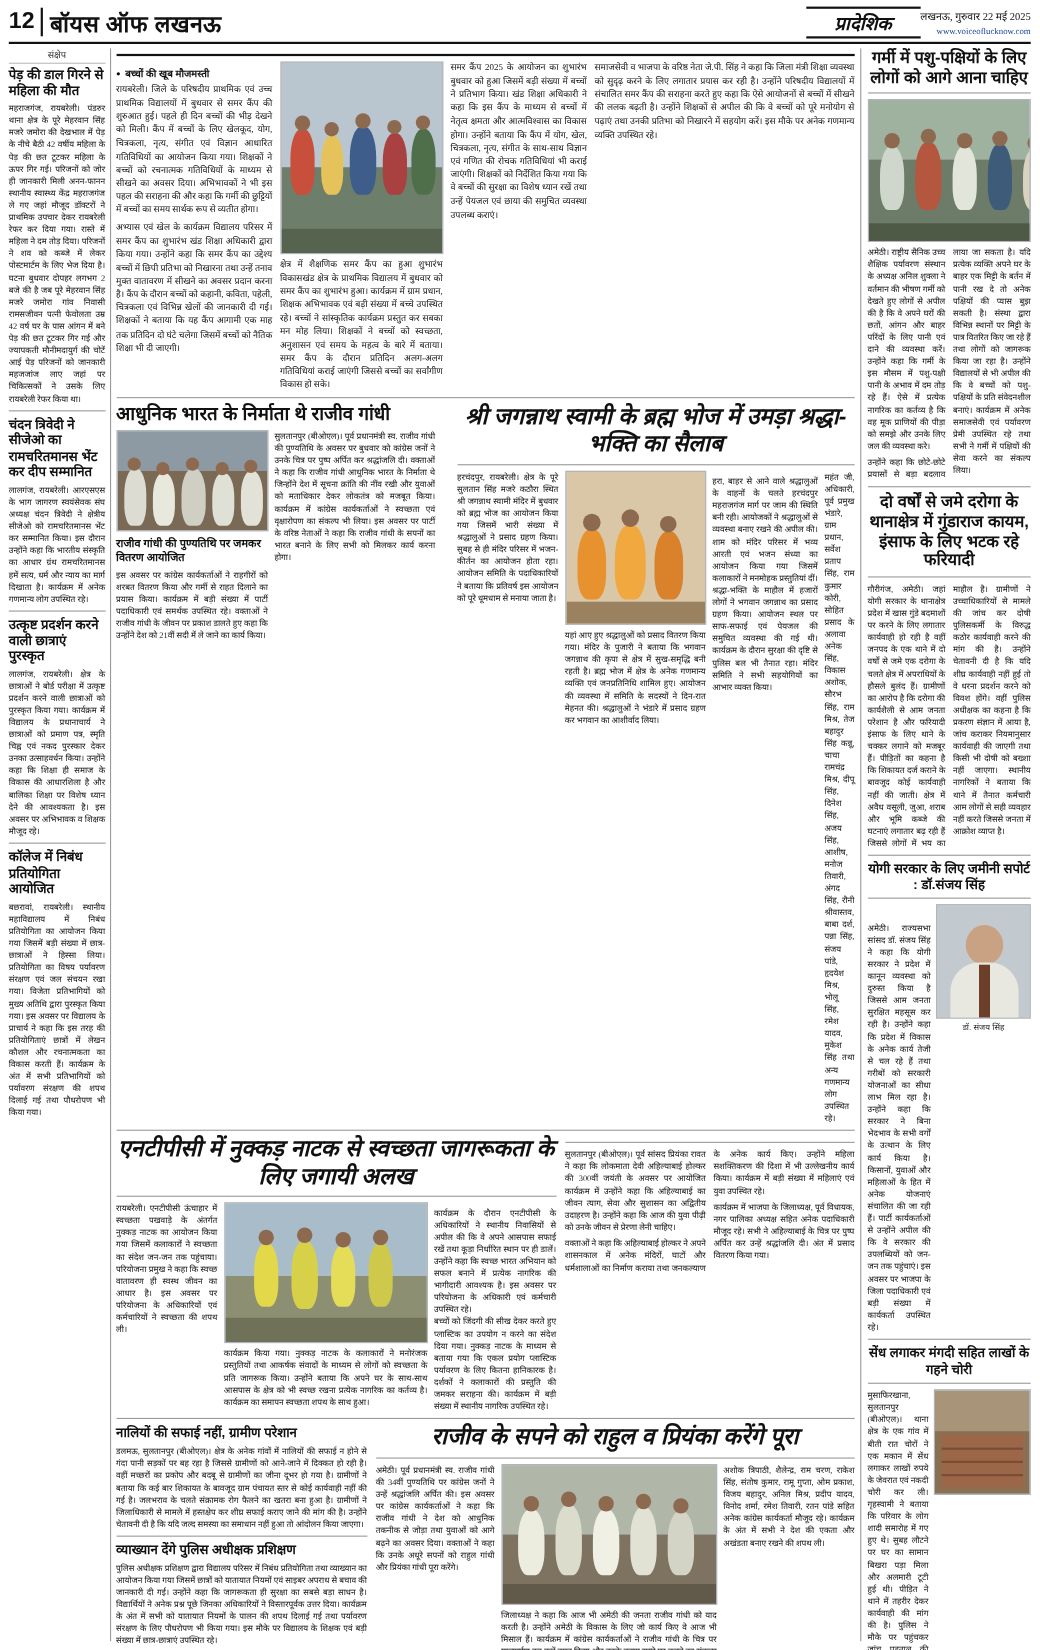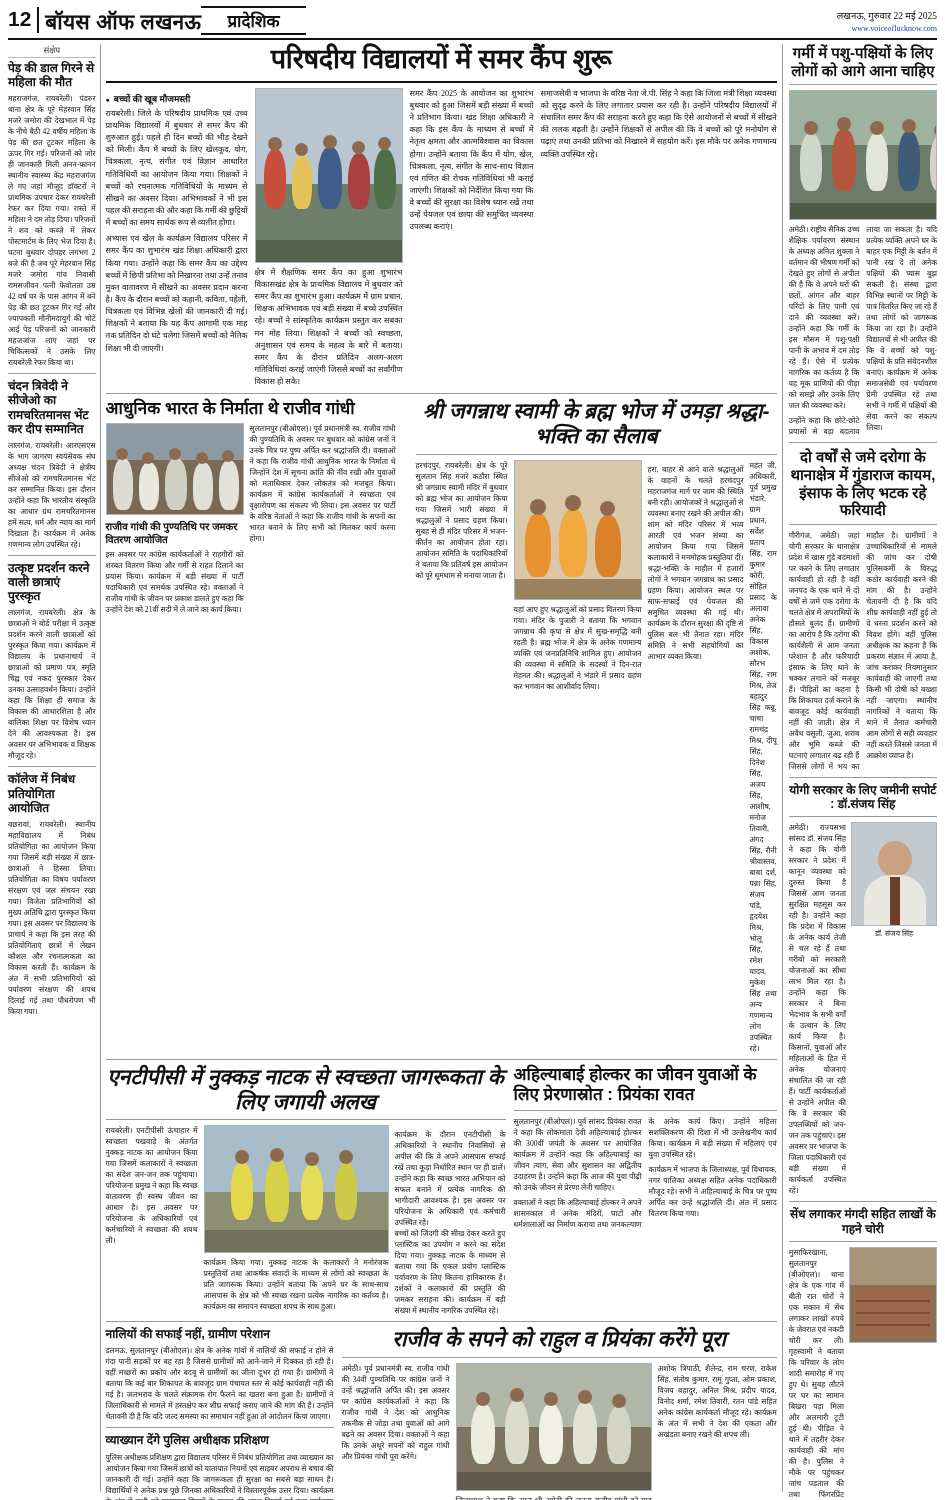--- a/index.html
+++ b/index.html
@@ -14,21 +14,21 @@
     overflow: hidden;
   }
   .page { width: 945px; height: 1500px; padding: 6px 8px 4px 8px; position: relative; }
 
   
   .masthead { display: flex; align-items: flex-end; border-bottom: 2px solid #111; padding-bottom: 3px; }
   .mh-left { display: flex; gap: 6px; }
   .page-no { font-size: 21px; font-weight: bold; font-family: "Liberation Sans", sans-serif; }
   .mh-divider { width: 2px; height: 26px; background: #111; }
   .mh-title { font-size: 21px; font-weight: bold; font-family: "Liberation Sans", sans-serif; letter-spacing: .3px; }
-  .mh-center { flex: 1; text-align: left; }
+  .mh-center { flex: 1; text-align: right; font-style: italic; }
   .mh-section { display: inline-block; font-family: "Liberation Sans", sans-serif; font-size: 17px; font-weight: bold;
                 border-top: 2px solid #111; border-bottom: 2px solid #111; padding: 1px 26px; }
   .mh-right { text-align: right; font-size: 9.5px; line-height: 1.45; }
   .mh-right .site { color: #1a3e9c; font-size: 8px; }
 
   
   .grid { display: flex; gap: 0; margin-top: 4px; height: 1448px; }
   .col { position: relative; }
   .col-1 { width: 126px; padding-right: 4px; border-right: 1px solid #999; }
   .col-mid { flex: 1; padding: 0 5px; }
@@ -103,21 +103,20 @@
       <h2 class="hl hl-sm">उत्कृष्ट प्रदर्शन करने वाली छात्राएं पुरस्कृत</h2>
       <div class="body-text tiny">लालगंज, रायबरेली। क्षेत्र के छात्राओं ने बोर्ड परीक्षा में उत्कृष्ट प्रदर्शन करने वाली छात्राओं को पुरस्कृत किया गया। कार्यक्रम में विद्यालय के प्रधानाचार्य ने छात्राओं को प्रमाण पत्र, स्मृति चिह्न एवं नकद पुरस्कार देकर उनका उत्साहवर्धन किया। उन्होंने कहा कि शिक्षा ही समाज के विकास की आधारशिला है और बालिका शिक्षा पर विशेष ध्यान देने की आवश्यकता है। इस अवसर पर अभिभावक व शिक्षक मौजूद रहे।</div>
 
       <hr class="hr">
       <h2 class="hl hl-sm">कॉलेज में निबंध प्रतियोगिता आयोजित</h2>
       <div class="body-text tiny">बछरावां, रायबरेली। स्थानीय महाविद्यालय में निबंध प्रतियोगिता का आयोजन किया गया जिसमें बड़ी संख्या में छात्र-छात्राओं ने हिस्सा लिया। प्रतियोगिता का विषय पर्यावरण संरक्षण एवं जल संचयन रखा गया। विजेता प्रतिभागियों को मुख्य अतिथि द्वारा पुरस्कृत किया गया। इस अवसर पर विद्यालय के प्राचार्य ने कहा कि इस तरह की प्रतियोगिताएं छात्रों में लेखन कौशल और रचनात्मकता का विकास करती हैं। कार्यक्रम के अंत में सभी प्रतिभागियों को पर्यावरण संरक्षण की शपथ दिलाई गई तथा पौधरोपण भी किया गया।</div>
     </div>
 
     <div class="col col-mid">
 
-      <h2 class="hl hl-xl center">परिषदीय विद्यालयों में समर कैंप शुरू</h2>
       <hr class="hr-thick">
 
       <div style="display:flex; gap:7px;">
         <div style="width:142px;">
           <div class="bullet-head">बच्चों की खूब मौजमस्ती</div>
           <div class="body-text">रायबरेली। जिले के परिषदीय प्राथमिक एवं उच्च प्राथमिक विद्यालयों में बुधवार से समर कैंप की शुरुआत हुई। पहले ही दिन बच्चों की भीड़ देखने को मिली। कैंप में बच्चों के लिए खेलकूद, योग, चित्रकला, नृत्य, संगीत एवं विज्ञान आधारित गतिविधियों का आयोजन किया गया। शिक्षकों ने बच्चों को रचनात्मक गतिविधियों के माध्यम से सीखने का अवसर दिया। अभिभावकों ने भी इस पहल की सराहना की और कहा कि गर्मी की छुट्टियों में बच्चों का समय सार्थक रूप से व्यतीत होगा।</div>
           <div class="body-text mt4">अभ्यास एवं खेल के कार्यक्रम विद्यालय परिसर में समर कैंप का शुभारंभ खंड शिक्षा अधिकारी द्वारा किया गया। उन्होंने कहा कि समर कैंप का उद्देश्य बच्चों में छिपी प्रतिभा को निखारना तथा उन्हें तनाव मुक्त वातावरण में सीखने का अवसर प्रदान करना है। कैंप के दौरान बच्चों को कहानी, कविता, पहेली, चित्रकला एवं विभिन्न खेलों की जानकारी दी गई। शिक्षकों ने बताया कि यह कैंप आगामी एक माह तक प्रतिदिन दो घंटे चलेगा जिसमें बच्चों को नैतिक शिक्षा भी दी जाएगी।</div>
         </div>
 
         <div style="width:148px;">
@@ -237,21 +236,20 @@
               <div class="body-text tiny mt4">कार्यक्रम किया गया। नुक्कड़ नाटक के कलाकारों ने मनोरंजक प्रस्तुतियों तथा आकर्षक संवादों के माध्यम से लोगों को स्वच्छता के प्रति जागरूक किया। उन्होंने बताया कि अपने घर के साथ-साथ आसपास के क्षेत्र को भी स्वच्छ रखना प्रत्येक नागरिक का कर्तव्य है। कार्यक्रम का समापन स्वच्छता शपथ के साथ हुआ।</div>
             </div>
             <div style="flex:1;">
               <div class="body-text tiny mt4">कार्यक्रम के दौरान एनटीपीसी के अधिकारियों ने स्थानीय निवासियों से अपील की कि वे अपने आसपास सफाई रखें तथा कूड़ा निर्धारित स्थान पर ही डालें। उन्होंने कहा कि स्वच्छ भारत अभियान को सफल बनाने में प्रत्येक नागरिक की भागीदारी आवश्यक है। इस अवसर पर परियोजना के अधिकारी एवं कर्मचारी उपस्थित रहे।</div>
               <div class="body-text tiny">बच्चों को जिंदगी की सीख देकर करते हुए प्लास्टिक का उपयोग न करने का संदेश दिया गया। नुक्कड़ नाटक के माध्यम से बताया गया कि एकल प्रयोग प्लास्टिक पर्यावरण के लिए कितना हानिकारक है। दर्शकों ने कलाकारों की प्रस्तुति की जमकर सराहना की। कार्यक्रम में बड़ी संख्या में स्थानीय नागरिक उपस्थित रहे।</div>
             </div>
           </div>
         </div>
 
         <div style="flex:1;">
-          <h2 class="hl hl-mm">अहिल्याबाई होल्कर का जीवन युवाओं के लिए प्रेरणास्रोत : प्रियंका रावत</h2>
           <hr class="hr">
           <div class="cols2">
             <div class="body-text tiny">सुलतानपुर (बीओएल)। पूर्व सांसद प्रियंका रावत ने कहा कि लोकमाता देवी अहिल्याबाई होल्कर की 300वीं जयंती के अवसर पर आयोजित कार्यक्रम में उन्होंने कहा कि अहिल्याबाई का जीवन त्याग, सेवा और सुशासन का अद्वितीय उदाहरण है। उन्होंने कहा कि आज की युवा पीढ़ी को उनके जीवन से प्रेरणा लेनी चाहिए।</div>
             <div class="body-text tiny mt4">वक्ताओं ने कहा कि अहिल्याबाई होल्कर ने अपने शासनकाल में अनेक मंदिरों, घाटों और धर्मशालाओं का निर्माण कराया तथा जनकल्याण के अनेक कार्य किए। उन्होंने महिला सशक्तिकरण की दिशा में भी उल्लेखनीय कार्य किया। कार्यक्रम में बड़ी संख्या में महिलाएं एवं युवा उपस्थित रहे।</div>
             <div class="body-text tiny mt4">कार्यक्रम में भाजपा के जिलाध्यक्ष, पूर्व विधायक, नगर पालिका अध्यक्ष सहित अनेक पदाधिकारी मौजूद रहे। सभी ने अहिल्याबाई के चित्र पर पुष्प अर्पित कर उन्हें श्रद्धांजलि दी। अंत में प्रसाद वितरण किया गया।</div>
           </div>
         </div>
       </div>
 
       <hr class="hr">
@@ -330,21 +328,21 @@
       <hr class="hr">
       <div class="cols2">
         <div class="body-text tiny">गौरीगंज, अमेठी। जहां योगी सरकार के थानाक्षेत्र प्रदेश में खास गुंडे बदमाशों पर करने के लिए लगातार कार्यवाही हो रही है वहीं जनपद के एक थाने में दो वर्षों से जमे एक दरोगा के चलते क्षेत्र में अपराधियों के हौसले बुलंद हैं। ग्रामीणों का आरोप है कि दरोगा की कार्यशैली से आम जनता परेशान है और फरियादी इंसाफ के लिए थाने के चक्कर लगाने को मजबूर हैं। पीड़ितों का कहना है कि शिकायत दर्ज कराने के बावजूद कोई कार्यवाही नहीं की जाती। क्षेत्र में अवैध वसूली, जुआ, शराब और भूमि कब्जे की घटनाएं लगातार बढ़ रही हैं जिससे लोगों में भय का माहौल है। ग्रामीणों ने उच्चाधिकारियों से मामले की जांच कर दोषी पुलिसकर्मी के विरुद्ध कठोर कार्यवाही करने की मांग की है। उन्होंने चेतावनी दी है कि यदि शीघ्र कार्यवाही नहीं हुई तो वे धरना प्रदर्शन करने को विवश होंगे। वहीं पुलिस अधीक्षक का कहना है कि प्रकरण संज्ञान में आया है, जांच कराकर नियमानुसार कार्यवाही की जाएगी तथा किसी भी दोषी को बख्शा नहीं जाएगा। स्थानीय नागरिकों ने बताया कि थाने में तैनात कर्मचारी आम लोगों से सही व्यवहार नहीं करते जिससे जनता में आक्रोश व्याप्त है।</div>
       </div>
 
       <hr class="hr">
 
       <h2 class="hl hl-sm center">योगी सरकार के लिए जमीनी सपोर्ट : डॉ.संजय सिंह</h2>
       <hr class="hr">
       <div style="display:flex; gap:5px;">
-        <div style="flex:1;">
+        <div style="flex:1;margin-top:16px;">
           <div class="body-text tiny">अमेठी। राज्यसभा सांसद डॉ. संजय सिंह ने कहा कि योगी सरकार ने प्रदेश में कानून व्यवस्था को दुरुस्त किया है जिससे आम जनता सुरक्षित महसूस कर रही है। उन्होंने कहा कि प्रदेश में विकास के अनेक कार्य तेजी से चल रहे हैं तथा गरीबों को सरकारी योजनाओं का सीधा लाभ मिल रहा है। उन्होंने कहा कि सरकार ने बिना भेदभाव के सभी वर्गों के उत्थान के लिए कार्य किया है। किसानों, युवाओं और महिलाओं के हित में अनेक योजनाएं संचालित की जा रही हैं। पार्टी कार्यकर्ताओं से उन्होंने अपील की कि वे सरकार की उपलब्धियों को जन-जन तक पहुंचाएं। इस अवसर पर भाजपा के जिला पदाधिकारी एवं बड़ी संख्या में कार्यकर्ता उपस्थित रहे।</div>
         </div>
         <div style="width:86px;">
           <div class="photo" style="height:104px;">
             <div class="sky" style="background:#c2c9cf; height:100%;"></div>
             <div class="fig-head" style="left:26px; top:18px; width:34px; height:36px; background:#c9a183;"></div>
             <div class="blob" style="left:12px; top:52px; width:62px; height:52px; background:#e8e8e0; border-radius:26px 26px 0 0;"></div>
             <div style="position:absolute; left:38px; top:54px; width:10px; height:50px; background:#6b3f2a;"></div>
           </div>
           <div class="caption">डॉ. संजय सिंह</div>

